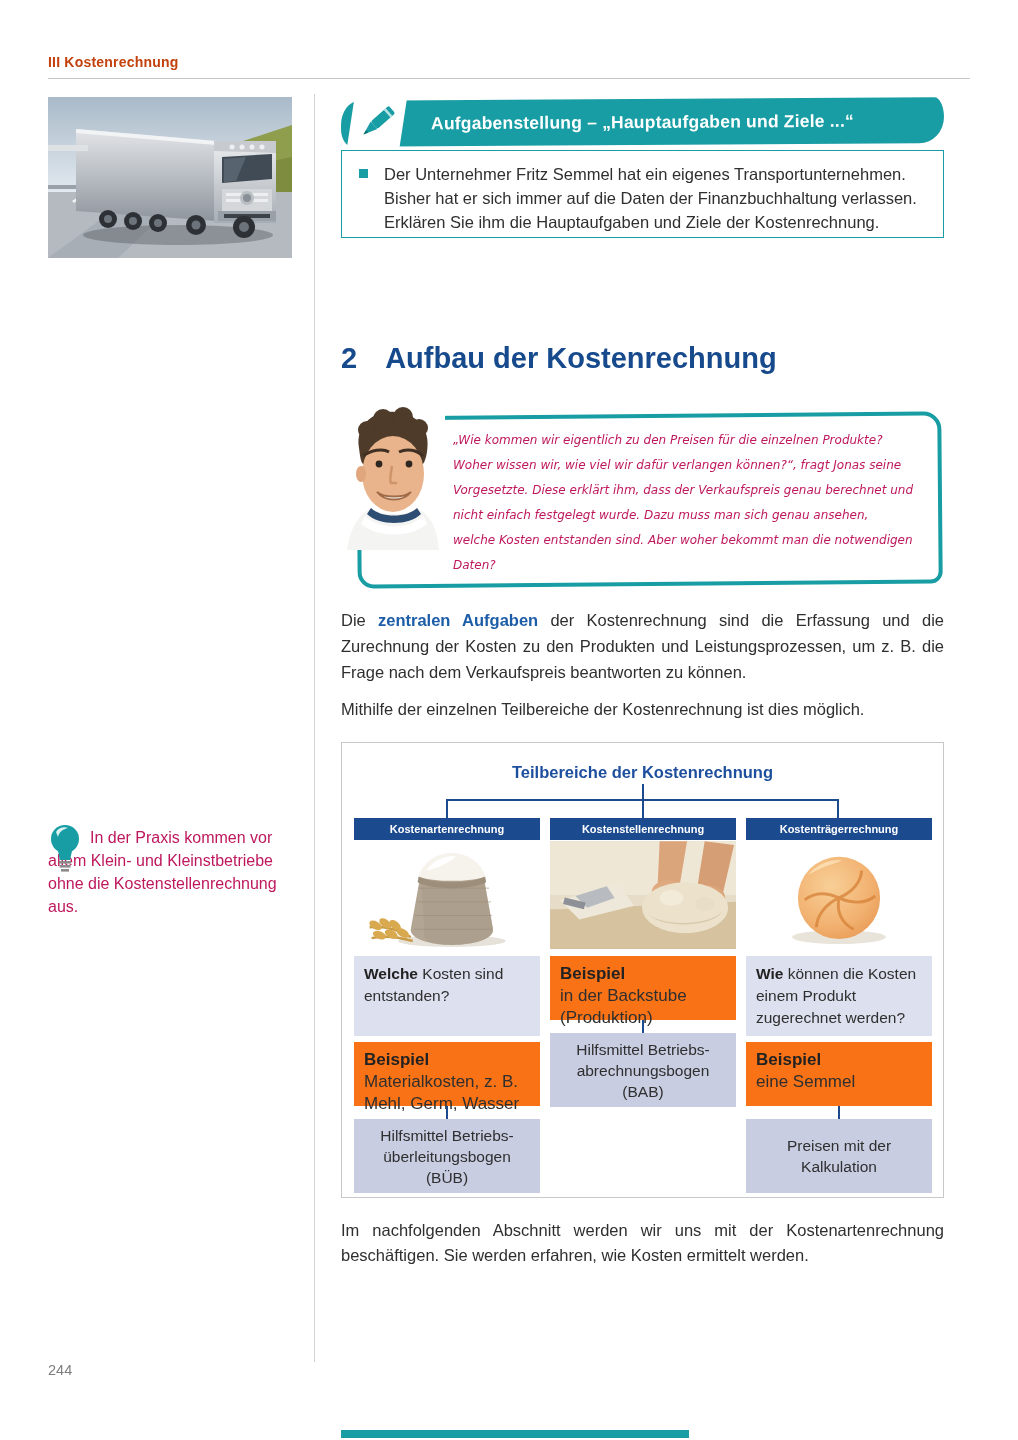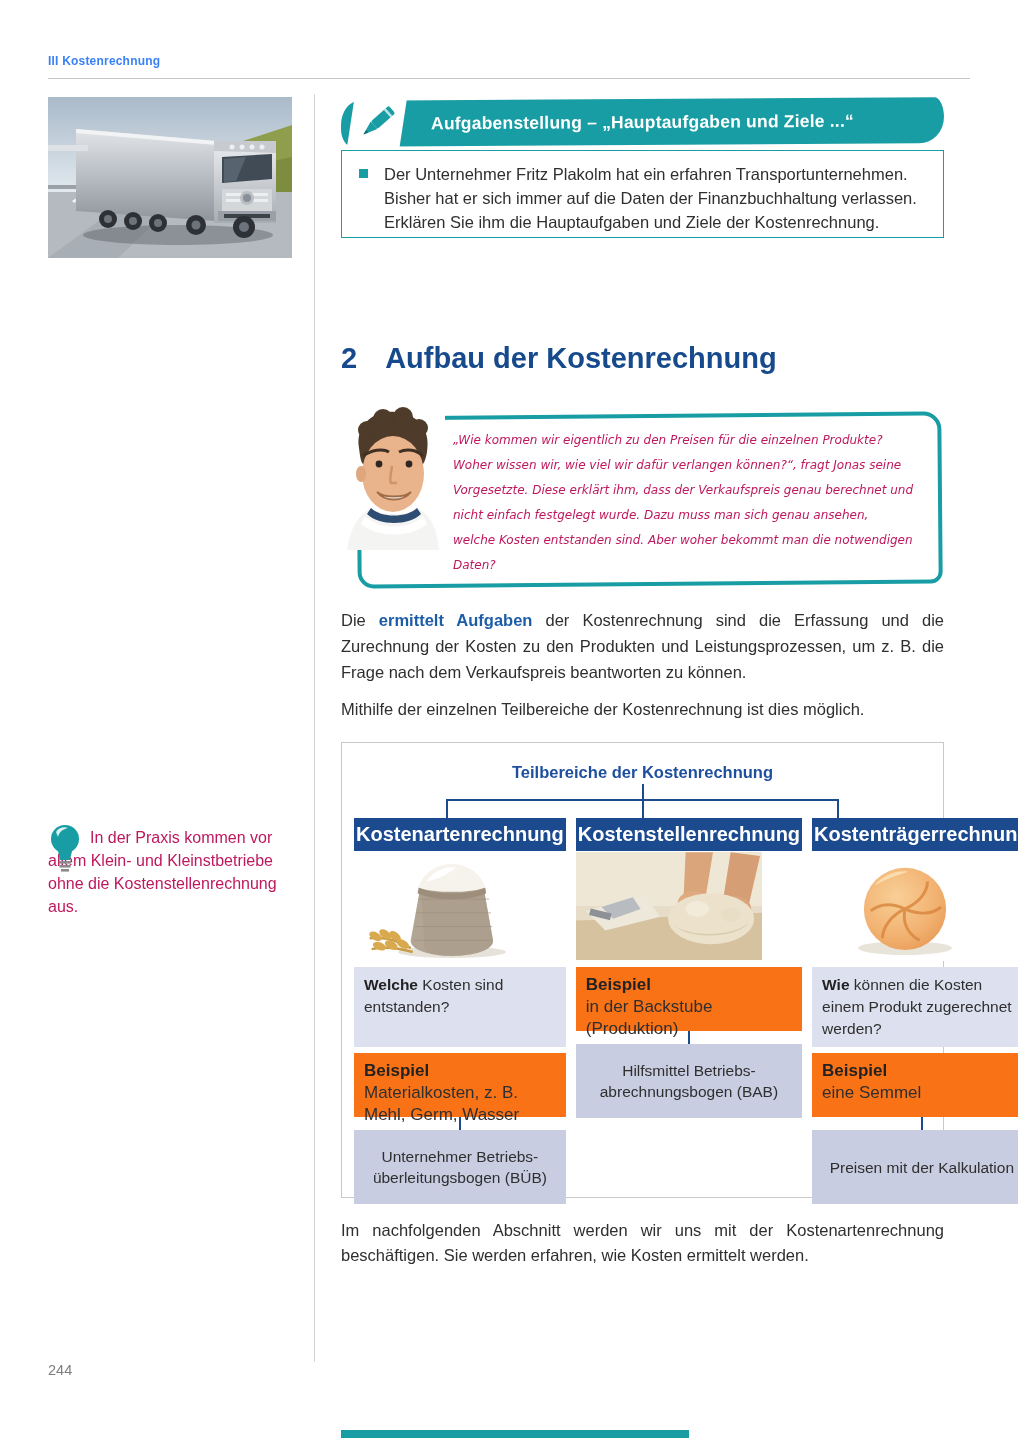--- a/index.html
+++ b/index.html
@@ -1,21 +1,21 @@
 <!DOCTYPE html>
 <html><head>
 <meta charset="utf-8">
 <style>
   html,body{margin:0;padding:0;background:#ffffff;}
   .page{
     position:relative;width:1018px;height:1440px;background:#ffffff;
     font-family:"Liberation Sans",sans-serif;color:#3a3a3a;overflow:hidden;
   }
   
-  .breadcrumb{position:absolute;left:48px;top:54px;font-size:12px;font-weight:700;color:#3b82f6;letter-spacing:.2px;}
+  .breadcrumb{position:absolute;left:48px;top:54px;font-size:14px;font-weight:700;color:#c2410c;letter-spacing:.2px;}
   .header-rule{position:absolute;left:48px;top:78px;width:922px;height:1px;background:#c4c4c4;}
   .col-divider{position:absolute;left:314px;top:94px;width:1px;height:1268px;background:#d4d4d4;}
 
   
   .truck-photo{position:absolute;left:48px;top:97px;width:244px;height:161px;overflow:hidden;}
 
   
   .task-banner{
     position:absolute;left:341px;top:99px;width:603px;height:46px;background:#179da3;
     border-radius:20px 10px 26px 12px / 55% 45% 60% 40%;transform:rotate(-.35deg);
@@ -63,21 +63,21 @@
   }
   .diagram-title{text-align:center;color:#1d4f9e;font-weight:700;font-size:16.5px;margin-top:4px;}
   .tree{position:relative;height:36px;}
   .tree .v-center{position:absolute;left:calc(50% - 1px);top:2px;width:2px;height:15px;background:#1b4a8f;}
   .tree .h-line{position:absolute;left:16.1%;width:67.8%;top:17px;height:2px;background:#1b4a8f;}
   .tree .v-stub{position:absolute;width:2px;top:17px;height:19px;background:#1b4a8f;}
   .tree .s1{left:calc(16.1% - 1px);} .tree .s2{left:calc(50% - 1px);} .tree .s3{left:calc(83.9% - 1px);}
   .cols{display:grid;grid-template-columns:repeat(3,1fr);gap:10px;}
   .col{display:flex;flex-direction:column;}
   .col-header{
-    background:#1b4a8f;color:#ffffff;font-weight:700;font-size:20px;text-align:center;
+    background:#1b4a8f;color:#ffffff;font-weight:700;font-size:11px;text-align:center;
     padding:5px 2px;white-space:nowrap;
   }
   .col-image{height:110px;margin-top:0;overflow:hidden;background:#ffffff;}
   .q-box{background:#dde0ee;margin-top:6px;height:80px;box-sizing:border-box;padding:7px 10px;font-size:15.5px;line-height:22px;color:#2f2f2f;}
   .q-box b{color:#222;}
   .ex-box{background:#f97316;margin-top:6px;height:64px;box-sizing:border-box;padding:7px 10px;font-size:17px;line-height:22px;color:#2f2f2f;}
   .ex-label{font-weight:700;color:#222;}
   .col-stub{width:2px;height:13px;background:#1b4a8f;margin:0 auto;}
   .tool-box{
     background:#c9cde2;height:74px;display:flex;align-items:center;justify-content:center;
@@ -168,21 +168,21 @@
           <polygon points="15,26 25,26 20,40" fill="#179da3"></polygon>
           <polygon points="18.4,35 21.6,35 20,40" fill="#0f6d72"></polygon>
         </g>
       </svg>
     </div>
     <div class="task-banner-title">Aufgabenstellung – „Hauptaufgaben und Ziele ...“</div>
   </div>
 
   <div class="task-box">
     <span class="task-bullet"></span>
-    <div class="task-line">Der Unternehmer Fritz Plakolm hat ein erfahren Transportunternehmen.</div>
+    <div class="task-line">Der Unternehmer Fritz Semmel hat ein eigenes Transportunternehmen.</div>
     <div class="task-line">Bisher hat er sich immer auf die Daten der Finanzbuchhaltung verlassen.</div>
     <div class="task-line">Erklären Sie ihm die Hauptaufgaben und Ziele der Kostenrechnung.</div>
   </div>
 
   <div class="section-heading">
     <span>2</span>
     <span>Aufbau der Kostenrechnung</span>
   </div>
 
   <div class="bubble-wrap">
@@ -204,21 +204,21 @@
         <path d="M51,62 C50,70 48,76 50,79 L56,79" stroke="#cf9468" stroke-width="2.5" fill="none"></path>
         <path d="M36,88 C44,98 62,98 70,88 C64,94 42,94 36,88 Z" fill="#ffffff" stroke="#a06c48" stroke-width="2"></path>
         <path d="M30,104 C20,110 10,120 6,146 L98,146 C96,122 88,110 76,104 C68,112 38,112 30,104 Z" fill="#f4f4f2"></path>
         <path d="M30,104 C40,114 66,114 76,104 L80,110 C68,122 38,122 26,110 Z" fill="#2e4d73"></path>
         <path d="M24,112 C38,126 68,126 82,112 L86,120 C70,134 36,134 20,120 Z" fill="#ffffff"></path>
       </svg>
     </div>
     <div class="bubble-text">„Wie kommen wir eigentlich zu den Preisen für die einzelnen Produkte? Woher wissen wir, wie viel wir dafür verlangen können?“, fragt Jonas seine Vorgesetzte. Diese erklärt ihm, dass der Verkaufspreis genau berechnet und nicht einfach festgelegt wurde. Dazu muss man sich genau ansehen, welche Kosten entstanden sind. Aber woher bekommt man die notwendigen Daten?</div>
   </div>
 
-  <div class="p-main"><span>Die </span><span class="hl">ermittelt Aufgaben</span><span> der Kostenrechnung sind die Erfassung und die Zurechnung der Kosten zu den Produkten und Leistungsprozessen, um z. B. die Frage nach dem Verkaufspreis beantworten zu können.</span></div>
+  <div class="p-main"><span>Die </span><span class="hl">zentralen Aufgaben</span><span> der Kostenrechnung sind die Erfassung und die Zurechnung der Kosten zu den Produkten und Leistungsprozessen, um z. B. die Frage nach dem Verkaufspreis beantworten zu können.</span></div>
 
   <div class="p-second">Mithilfe der einzelnen Teilbereiche der Kostenrechnung ist dies möglich.</div>
 
   <div class="diagram">
     <div class="diagram-title">Teilbereiche der Kostenrechnung</div>
     <div class="tree">
       <div class="v-center"></div>
         <div class="h-line"></div>
       <div class="v-stub s1"></div>
         <div class="v-stub s2"></div>
@@ -257,21 +257,21 @@
             <path d="M74,30 C82,18 96,14 104,16 C96,22 86,28 74,30 Z" fill="#ffffff"></path>
             <path d="M66,36 C80,44 120,44 134,36 L135,42 C120,50 80,50 65,42 Z" fill="#9c8e7b"></path>
           </svg>
         </div>
         <div class="q-box"><b>Welche</b><span> Kosten sind entstanden?</span></div>
         <div class="ex-box">
           <div class="ex-label">Beispiel</div>
           <div>Materialkosten, z. B. Mehl, Germ, Wasser</div>
         </div>
         <div class="col-stub"></div>
-        <div class="tool-box">Unternehmer Betriebs-überleitungsbogen (BÜB)</div>
+        <div class="tool-box">Hilfsmittel Betriebs-überleitungsbogen (BÜB)</div>
       </div>
 
       <div class="col">
         <div class="col-header">Kostenstellenrechnung</div>
         <div class="col-image">
           <svg width="186" height="110" viewBox="0 0 190 110">
             <rect width="190" height="110" fill="#e7dcc8"></rect>
             <rect y="0" width="190" height="55" fill="#efe7d6"></rect>
             <rect y="70" width="190" height="40" fill="#cdb894"></rect>
             <polygon points="0,70 190,62 190,110 0,110" fill="#d6c29e"></polygon>

